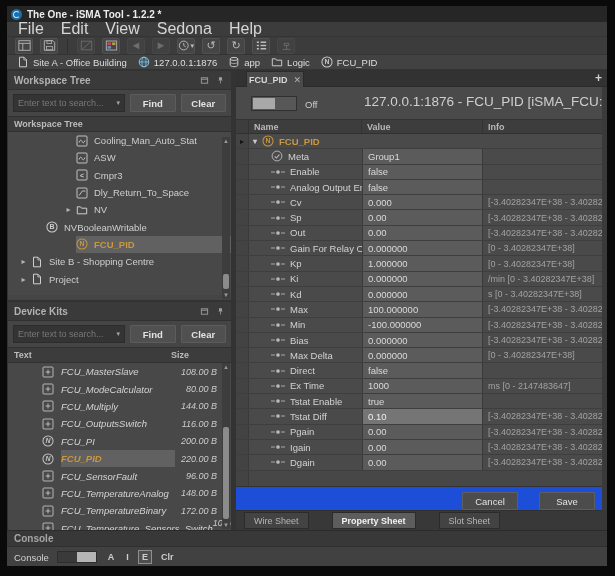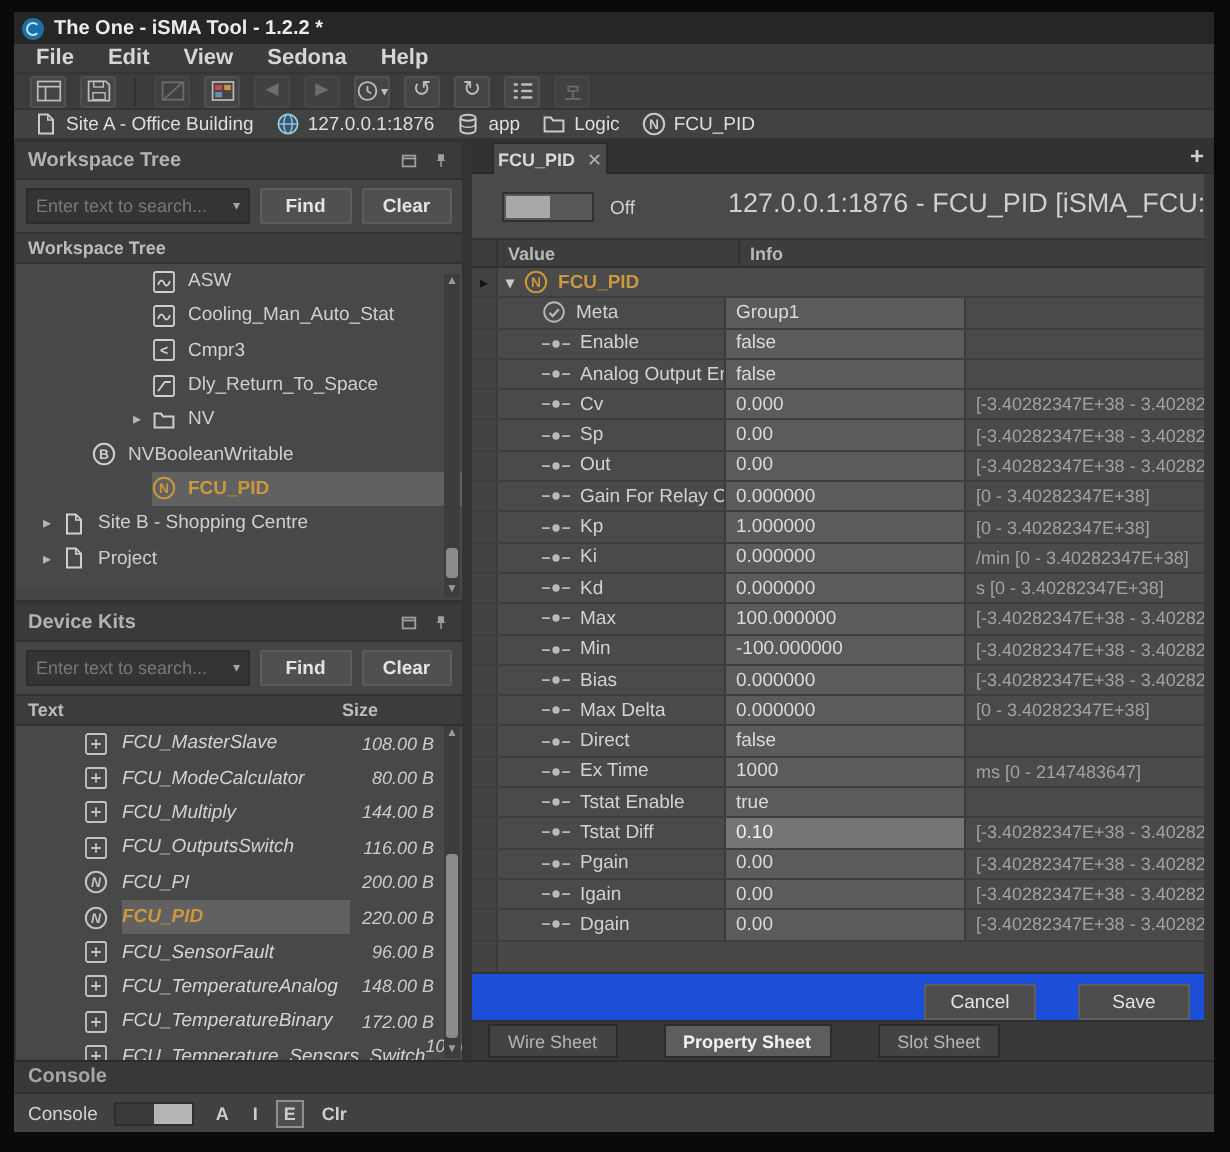--- a/index.html
+++ b/index.html
@@ -5,21 +5,21 @@
   *{box-sizing:border-box;margin:0;padding:0;font-family:"Liberation Sans",sans-serif;}
   html,body{width:615px;height:576px;background:#0a0a0a;overflow:hidden;position:relative;}
   .frame{position:absolute;left:7px;top:6px;width:600px;height:560px;background:#3e3e3e;overflow:hidden;}
 
   
   .titlebar{position:absolute;left:0;top:0;width:100%;height:16px;background:#262626;display:flex;align-items:center;gap:5px;padding-left:4px;}
   .applogo{width:11px;height:11px;border-radius:50%;background:#1d6fa5;position:relative;flex:0 0 auto;}
   .applogo::after{content:"";position:absolute;left:2px;top:2px;width:5px;height:5px;border:1.5px solid #bfe3f7;border-radius:50%;border-right-color:transparent;}
   .wtitle{font-size:10px;font-weight:bold;color:#ececec;white-space:nowrap;}
   .menubar{position:absolute;left:0;top:16px;width:100%;height:15px;background:#3c3c3c;display:flex;align-items:center;gap:17px;padding-left:11px;border-bottom:1px solid #343434;}
-  .menubar span{font-size:11px;color:#d6d6d6;cursor:default;font-weight:bold;}
+  .menubar span{font-size:16px;color:#d6d6d6;cursor:default;}
   .toolbar{position:absolute;left:0;top:31px;width:100%;height:18px;background:#3c3c3c;display:flex;align-items:center;gap:7px;padding-left:8px;border-bottom:1px solid #343434;}
   .tbtn{width:18px;height:16px;display:flex;align-items:center;justify-content:center;color:#bdbdbd;background:#454545;border:1px solid #515151;border-radius:2px;}
   .tbtn.dis{color:#6d6d6d;background:#414141;border-color:#474747;}
   .tbtn svg{width:13px;height:13px;}
   .tbtn .glyph{font-size:11px;line-height:1;}
   .tsep{width:1px;height:14px;background:#2f2f2f;margin:0 2px;}
   .ddcaret{font-size:7px;color:#bdbdbd;margin-left:1px;}
   .breadcrumb{position:absolute;left:0;top:49px;width:100%;height:15px;background:#424242;display:flex;align-items:center;gap:11px;padding-left:10px;border-bottom:1px solid #333;}
   .crumb{display:flex;align-items:center;gap:4px;font-size:9.5px;color:#dedede;white-space:nowrap;}
   .crumb .ic{color:#c9c9c9;}
@@ -259,33 +259,33 @@
       <div class="listarea" id="ws-list" style="height:163px;">
           <div class="titem" style="padding-left: 53px;">
             <span class="exp"></span>
             <div class="inner">
               <span class="ic">
                 <svg viewBox="0 0 12 12">
                   <rect x="1" y="1" width="10" height="10" rx="1" fill="none" stroke="currentColor" stroke-width=".9"></rect>
                   <path d="M3 7.5q1.5-4 3-1t3-1" fill="none" stroke="currentColor" stroke-width=".9"></path>
                 </svg>
               </span>
-              <span class="lbl">ASW</span>
+              <span class="lbl">Cooling_Man_Auto_Stat</span>
             </div>
           </div>
           <div class="titem" style="padding-left: 53px;">
             <span class="exp"></span>
             <div class="inner">
               <span class="ic">
                 <svg viewBox="0 0 12 12">
                   <rect x="1" y="1" width="10" height="10" rx="1" fill="none" stroke="currentColor" stroke-width=".9"></rect>
                   <path d="M3 7.5q1.5-4 3-1t3-1" fill="none" stroke="currentColor" stroke-width=".9"></path>
                 </svg>
               </span>
-              <span class="lbl">Cooling_Man_Auto_Stat</span>
+              <span class="lbl">ASW</span>
             </div>
           </div>
           <div class="titem" style="padding-left: 53px;">
             <span class="exp"></span>
             <div class="inner">
               <span class="ic">
                 <svg viewBox="0 0 12 12">
                   <rect x="1" y="1" width="10" height="10" rx="1" fill="none" stroke="currentColor" stroke-width=".9"></rect>
                   <text x="6" y="8.6" text-anchor="middle" font-size="7" font-weight="bold" fill="currentColor">&lt;</text>
                 </svg>
@@ -526,20 +526,21 @@
     <div class="toggleband">
       <span class="switch">
           <span class="knob"></span>
         </span>
       <span class="offlbl">Off</span>
       <span class="sheettitle">127.0.0.1:1876 - FCU_PID [iSMA_FCU::FCU_P</span>
     </div>
 
     <div class="theader">
       <span class="hgut"></span>
+      <span class="hname">Name</span>
       <span class="hval">Value</span>
       <span class="hinfo">Info</span>
     </div>
 
     <div class="proprows" id="prop-rows">
         <div class="prow grp">
           <span class="gut">▸</span>
           <span class="cname">
             <span class="caret">▾</span>
             <span class="ic">

